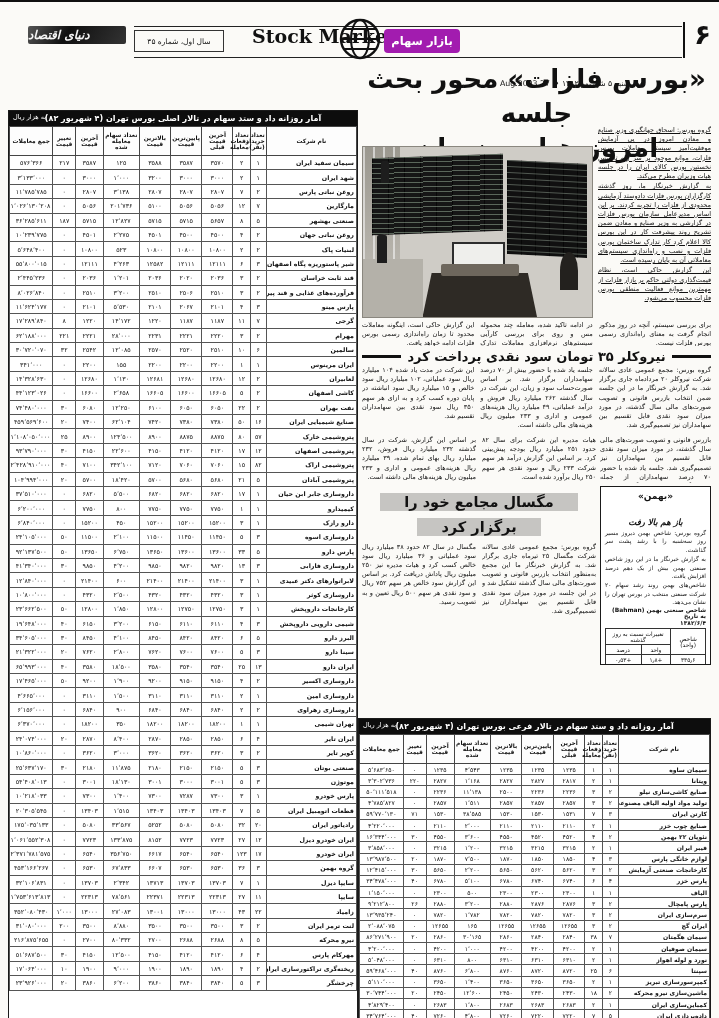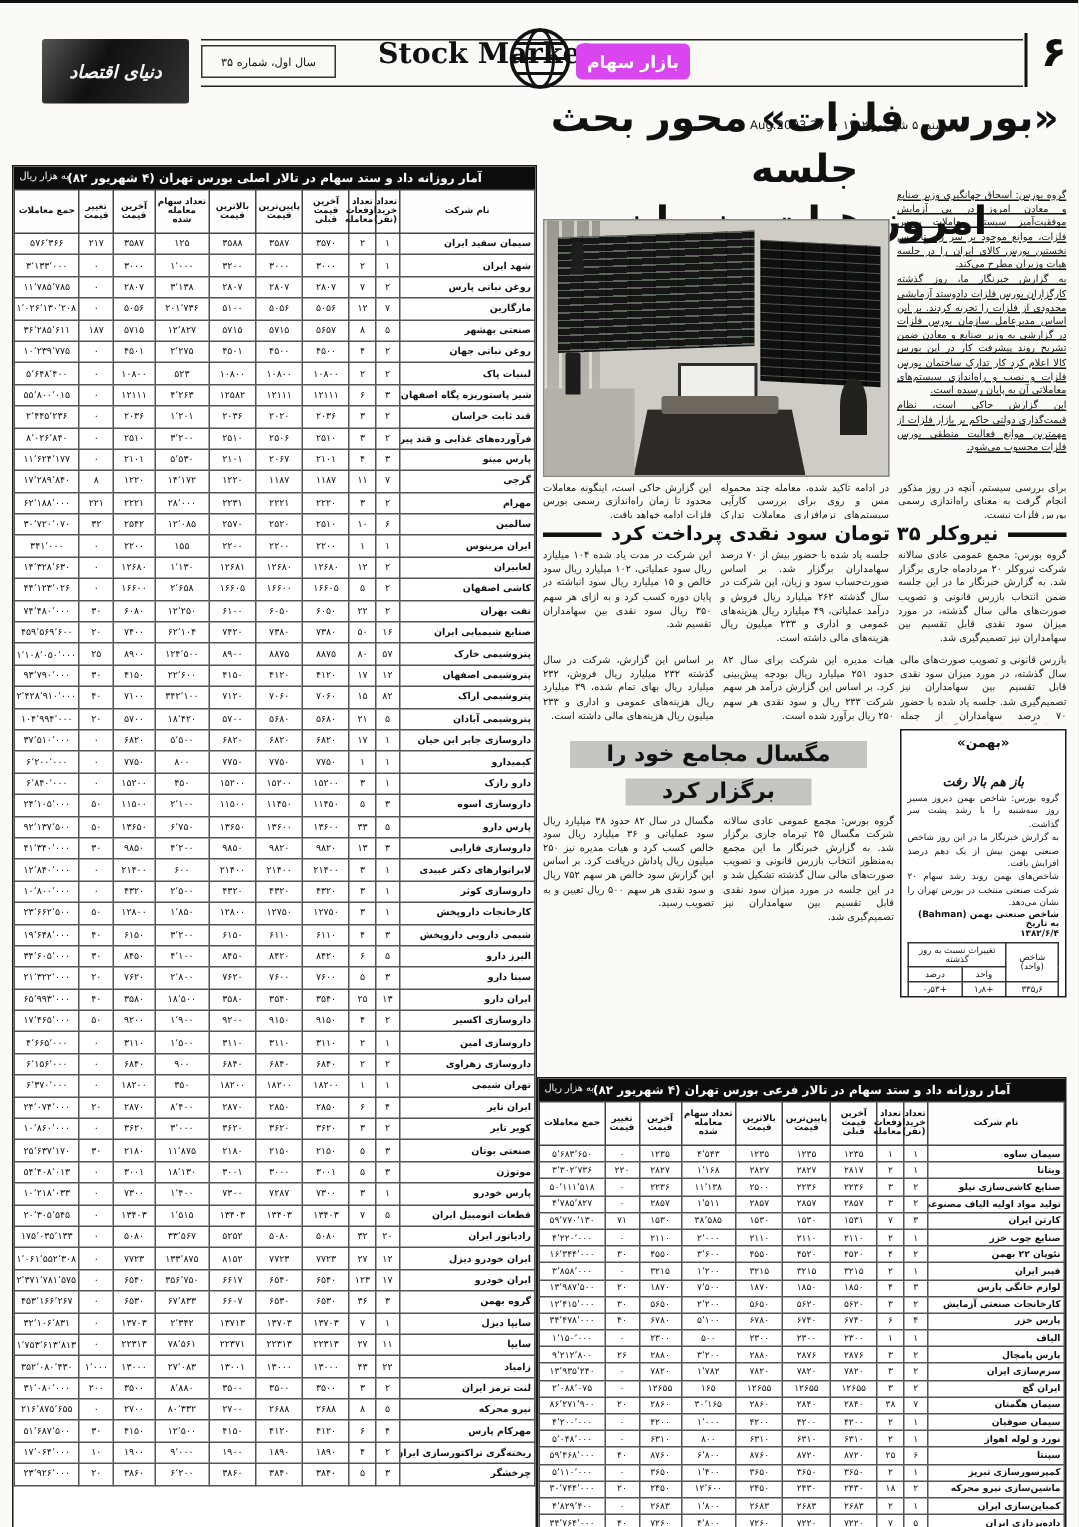--- a/index.html
+++ b/index.html
@@ -4,26 +4,26 @@
 <style>
   html,body{margin:0;padding:0;background:#e8e6e2;}
   *{box-sizing:border-box;font-family:"DejaVu Sans",sans-serif;}
   #page{position:relative;width:719px;height:1018px;background:#fbfaf7;margin:0 auto;overflow:hidden;color:#111;}
 
   .abs{position:absolute;}
 
   
   .top-rule{left:0;top:0;width:719px;height:2px;background:#101010;}
   .hdr-line{height:1px;background:#222;}
-  .logo{left:28px;top:26px;width:98px;height:43px;background:linear-gradient(120deg,#555 0%,#101010 40%,#333 100%);
-        color:#f5f5f5;display:flex;align-items:center;justify-content:center;font-size:12px;font-style:italic;font-weight:bold;border-radius:2px;}
+  .logo{left:28px;top:26px;width:98px;height:18px;background:linear-gradient(120deg,#555 0%,#101010 40%,#333 100%);
+        color:#f5f5f5;display:flex;align-items:center;justify-content:flex-start;font-size:12px;font-style:italic;font-weight:bold;border-radius:2px;}
   .issue-box{left:134px;top:30px;width:90px;height:22px;border:1px solid #333;display:flex;align-items:center;justify-content:center;font-size:7.5px;}
   .sm-title{left:252px;top:25px;font-family:"DejaVu Serif",serif;font-weight:bold;font-size:19px;}
   .globe{left:338px;top:17px;width:44px;height:44px;}
-  .bzh-box{left:384px;top:29px;width:76px;height:24px;background:#d946ef;color:#fff;border-radius:4px;
+  .bzh-box{left:384px;top:29px;width:76px;height:24px;background:#a21caf;color:#fff;border-radius:4px;
            display:flex;align-items:center;justify-content:center;font-size:11.5px;font-weight:bold;}
   .hdr-date{left:500px;top:34px;width:178px;font-size:7.8px;text-align:left;direction:rtl;margin-top:45px;}
   .hdr-vline{left:683px;top:22px;width:2px;height:36px;background:#101010;}
   .page-no{left:694px;top:18px;font-size:28px;font-weight:900;}
 
   
   .tbl-wrap{border:1px solid #1a1a1a;overflow:hidden;background:#fff;margin-top:48px;}
   .tbl-title{position:relative;background:#0d0d0d;color:#fff;font-size:8px;font-weight:bold;height:15px;
              display:flex;align-items:center;justify-content:center;direction:rtl;}
   .unit-label{position:absolute;left:4px;top:2px;font-size:6.5px;font-weight:normal;}

